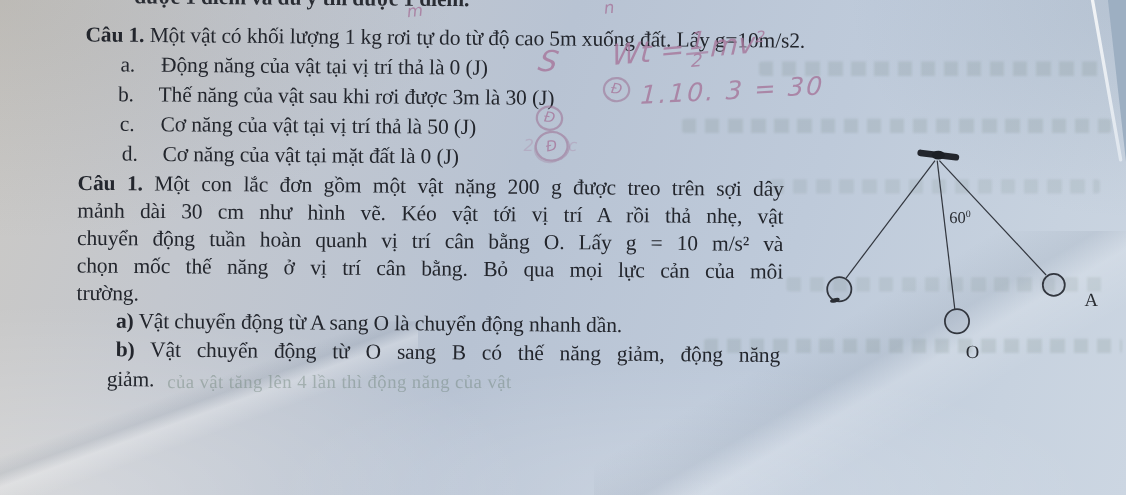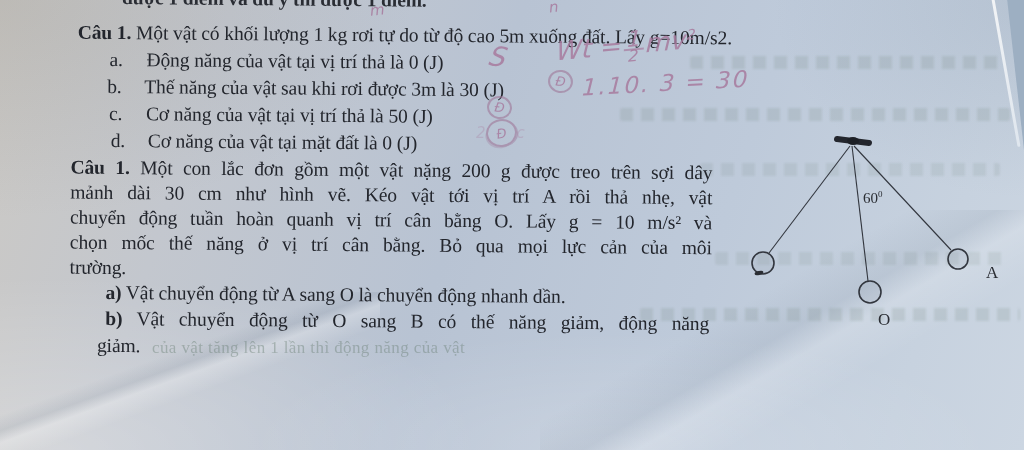--- a/index.html
+++ b/index.html
@@ -65,21 +65,21 @@
   <div class="shade sh-crease"></div>
   <div class="shade sh-crease2"></div>
   <div class="edge-beyond"></div>
   <div class="edge-line"></div>
 
   <div class="bleed" style="left:690px;top:56px;width:310px;"></div>
   <div class="bleed" style="left:620px;top:108px;width:390px;"></div>
   <div class="bleed" style="left:700px;top:163px;width:300px;opacity:.8;"></div>
   <div class="bleed" style="left:715px;top:252px;width:290px;opacity:.8;"></div>
   <div class="bleed" style="left:640px;top:308px;width:380px;"></div>
-  <div class="bleed-text" style="left:152px;top:338px;">của vật tăng lên 1 lần thì động năng của vật</div>
+  <div class="bleed-text" style="left:152px;top:338px;">của vật tăng lên 4 lần thì động năng của vật</div>
 
   <div class="tilt">
     <div class="pline clip-top" style="left:122px;">được 1 điểm và đủ ý thì được 1 điểm.</div>
 
     <div class="pline" style="left:78px;top:21px;"><span class="b">Câu 1.</span><span> Một vật có khối lượng 1 kg rơi tự do từ độ cao 5m xuống đất. Lấy g=10m/s2.</span></div>
 
     <div class="pline" style="left:110px;top:48px;"><span class="opt-key">a.</span><span>Động năng của vật tại vị trí thả là 0 (J)</span></div>
 
     <div class="pline" style="left:108px;top:75px;"><span class="opt-key">b.</span><span>Thế năng của vật sau khi rơi được 3m là 30 (J)</span></div>
 

